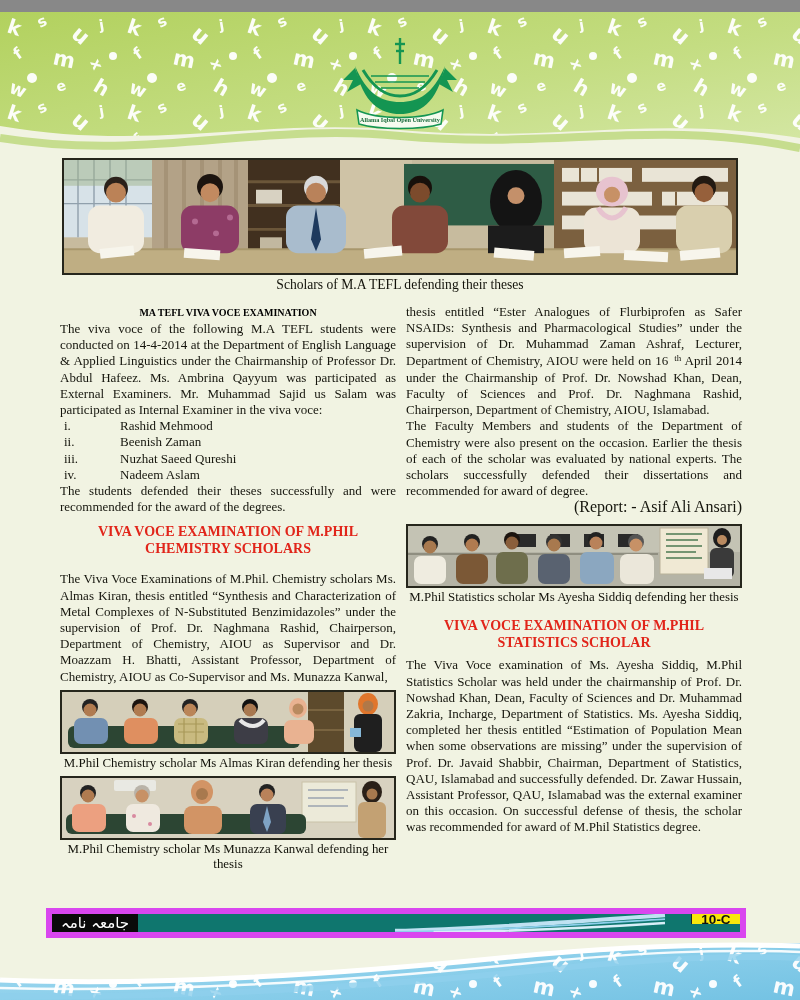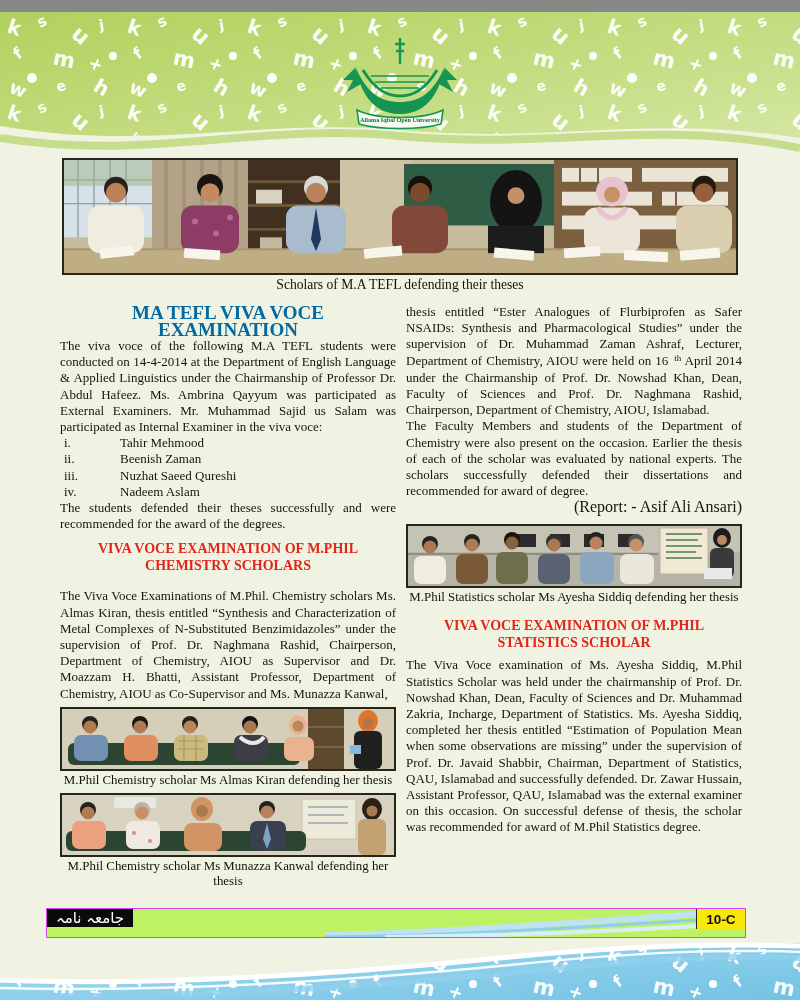--- a/index.html
+++ b/index.html
@@ -8,34 +8,34 @@
   svg text{user-select:none;}
   .top-band{position:absolute;top:0;left:0;display:block;}
   .logo{position:absolute;top:22px;left:341px;display:block;}
   .photo-frame{border:2px solid #26261c;display:block;background:#6a5a44;}
   .photo-main{position:absolute;top:146px;left:62px;width:672px;height:113px;}
   .caption-main{position:absolute;top:265px;left:0;width:100%;text-align:center;
                 font-size:13.6px;color:#12120a;}
   .cols{position:absolute;top:292px;left:60px;width:682px;display:flex;gap:10px;}
   .col{width:336px;}
   h3{font-weight:bold;text-align:center;}
-  .h-green{color:#0369a1;font-size:19px;line-height:17px;margin:0;}
+  .h-green{color:#000000;font-size:10px;line-height:17px;margin:0;}
   .h-red{color:#e1251a;font-size:14px;line-height:17px;margin:8px 0 14px;}
   .h-red div{display:block;font-family:Liberation Serif, serif;}
   p.body{font-size:13px;line-height:16.2px;margin:0;text-align:justify;color:#15150d;}
   .srow{display:flex;font-size:13px;line-height:16.2px;color:#15150d;}
   .snum{width:56px;padding-left:4px;}
   .report{text-align:right;font-size:16px;line-height:16px;margin:0;color:#15150d;}
   .mt12{margin-top:12px;}
   .colphoto{width:332px;height:60px;border:2px solid #26261c;margin-top:5px;display:block;background:#6a5a44;}
   .capcol{font-size:12.9px;margin:2px 0 5px;text-align:center;color:#12120a;}
   .sup{font-size:9px;position:relative;top:-4px;padding-left:6px;}
   .footer-bar{position:absolute;top:896px;left:46px;width:700px;height:30px;
-              border:1px solid #d946ef;background:#bef264;box-sizing:border-box;
-              display:flex;align-items:flex-start;z-index:5;position:absolute;overflow:hidden;}
+              border:6px solid #d946ef;background:#0f766e;box-sizing:border-box;
+              display:flex;align-items:center;z-index:5;position:absolute;overflow:hidden;}
   .bar-waves{position:absolute;right:0;top:0;height:100%;display:block;}
   .nameplate{position:relative;width:86px;background:#0a0a0a;color:#fff;display:flex;
              align-items:center;justify-content:center;
              font-family:"DejaVu Sans",sans-serif;font-size:15px;}
   .badge{position:absolute;right:0;top:0;bottom:8px;width:48px;background:#f8e70c;
          border-left:1px solid #222;display:flex;align-items:center;justify-content:center;
          font-family:"Liberation Sans",sans-serif;font-weight:bold;font-size:13.5px;color:#111;}
   .bottom-band{position:absolute;top:928px;left:0;display:block;z-index:4;}
 </style>
 </head>
@@ -185,21 +185,21 @@
 
   <div class="cols">
 
     <div class="col">
       <h3 class="h-green">MA TEFL VIVA VOCE EXAMINATION</h3>
       <p class="body">The viva voce of the following M.A TEFL students were conducted on 14-4-2014 at the Department of English Language &amp; Applied Linguistics under the Chairmanship of Professor Dr. Abdul Hafeez. Ms. Ambrina Qayyum was participated as External Examiners.  Mr. Muhammad Sajid us Salam was participated as Internal Examiner in the viva voce:</p>
 
       <div>
         <div class="srow">
           <span class="snum">i.</span>
-          <span>Tahir Mehmood</span>
+          <span>Rashid Mehmood</span>
         </div>
         <div class="srow">
           <span class="snum">ii.</span>
           <span>Beenish Zaman</span>
         </div>
         <div class="srow">
           <span class="snum">iii.</span>
           <span>Nuzhat Saeed Qureshi</span>
         </div>
         <div class="srow">

